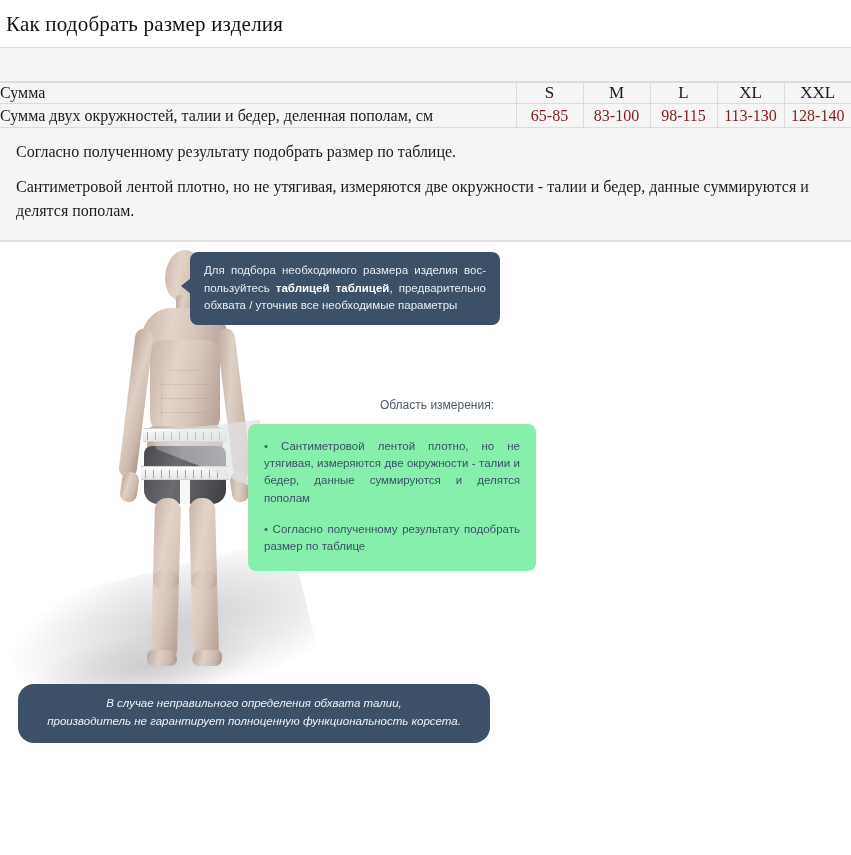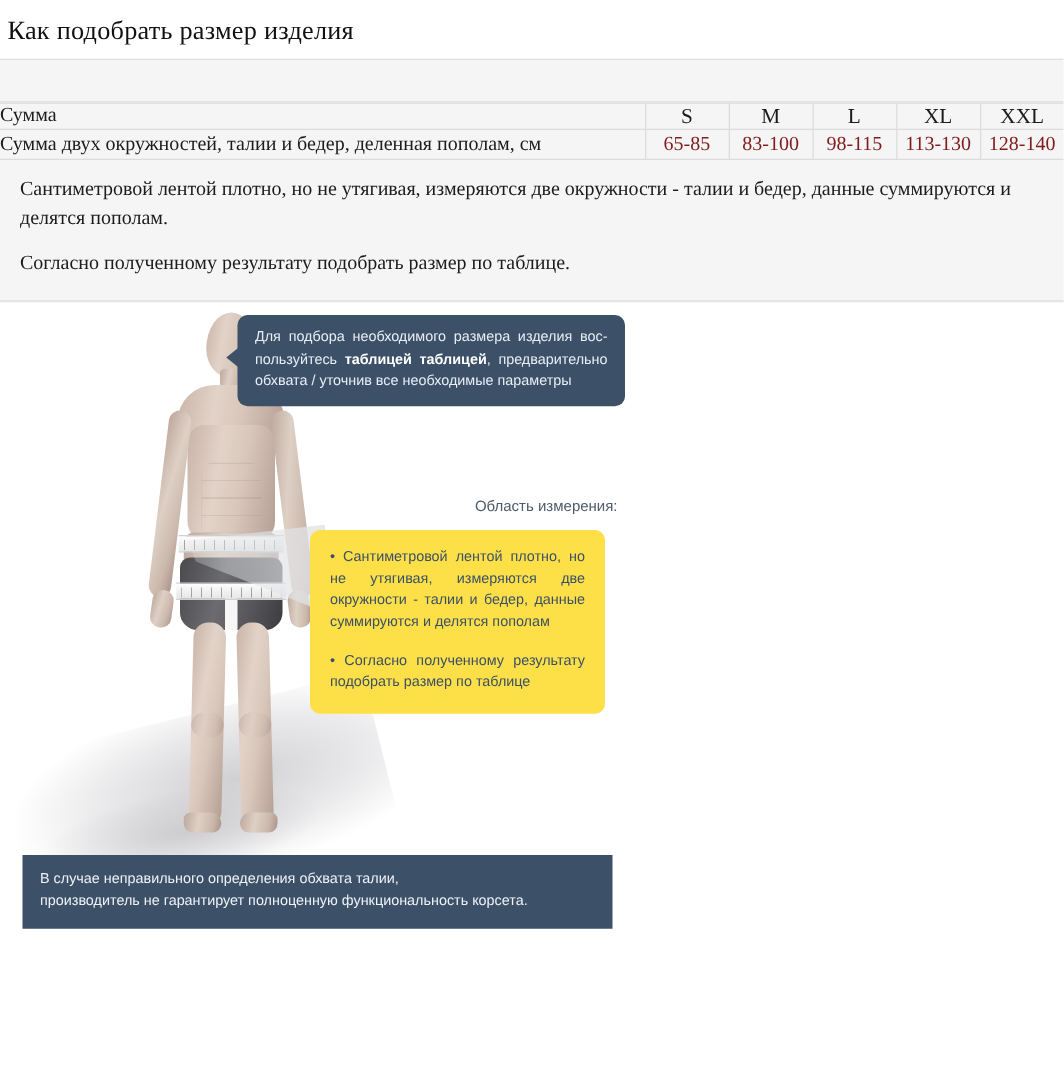--- a/index.html
+++ b/index.html
@@ -239,22 +239,22 @@
     left: 322px; top: 156px;
     width: 230px;
     font-family: "Liberation Sans", sans-serif;
     font-size: 12px;
     color: #4d5b6b;
     text-align: center;
   }
   .callout-gray {
     position: absolute;
     left: 248px; top: 182px;
-    width: 236px;
-    background: #fde047;
+    width: 288px;
+    background: #86efac;
     border-radius: 8px;
     padding: 14px 16px 16px 16px;
     font-family: "Liberation Sans", sans-serif;
     font-size: 11.5px;
     line-height: 1.5;
     color: #3c5068;
     text-align: justify;
   }
   .callout-gray p { margin: 0 0 14px 0; }
   .callout-gray p:last-child { margin-bottom: 0; }
@@ -264,26 +264,27 @@
     width: 110px; height: 70px;
     background: linear-gradient(to right, rgba(225,227,230,0.25), rgba(225,227,230,0.85));
     clip-path: polygon(0% 18%, 100% 0%, 100% 100%, 6% 42%);
   }
   .callout-bottom {
     position: absolute;
     left: 18px; top: 442px;
     width: 472px;
     background: #3c5068;
     color: #eef2f7;
-    border-radius: 0;
+    border-radius: 16px;
     padding: 10px 14px 12px 14px;
     font-family: "Liberation Sans", sans-serif;
     font-size: 11.5px;
     line-height: 1.6;
-    text-align: left;
+    text-align: center;
+    font-style: italic;
   }
 </style>
 </head>
 <body>
 
 <div id="page">
 
   <h1 class="page-title">Как подобрать размер изделия</h1>
 
   <div class="panel">
@@ -306,22 +307,22 @@
           <td class="td-val">65-85</td>
           <td class="td-val">83-100</td>
           <td class="td-val">98-115</td>
           <td class="td-val">113-130</td>
           <td class="td-val">128-140</td>
         </tr>
       </tbody>
     </table>
 
     <div class="notes">
+      <p>Согласно полученному результату подобрать размер по таблице.</p>
       <p>Сантиметровой лентой плотно, но не утягивая, измеряются две окружности - талии и бедер, данные суммируются и делятся пополам.</p>
-      <p>Согласно полученному результату подобрать размер по таблице.</p>
     </div>
   </div>
 
   <div class="illustration">
 
     <div class="figure-wrap">
       <div class="floor-shadow"></div>
       <div class="floor-shadow2"></div>
 
       <div class="man">

